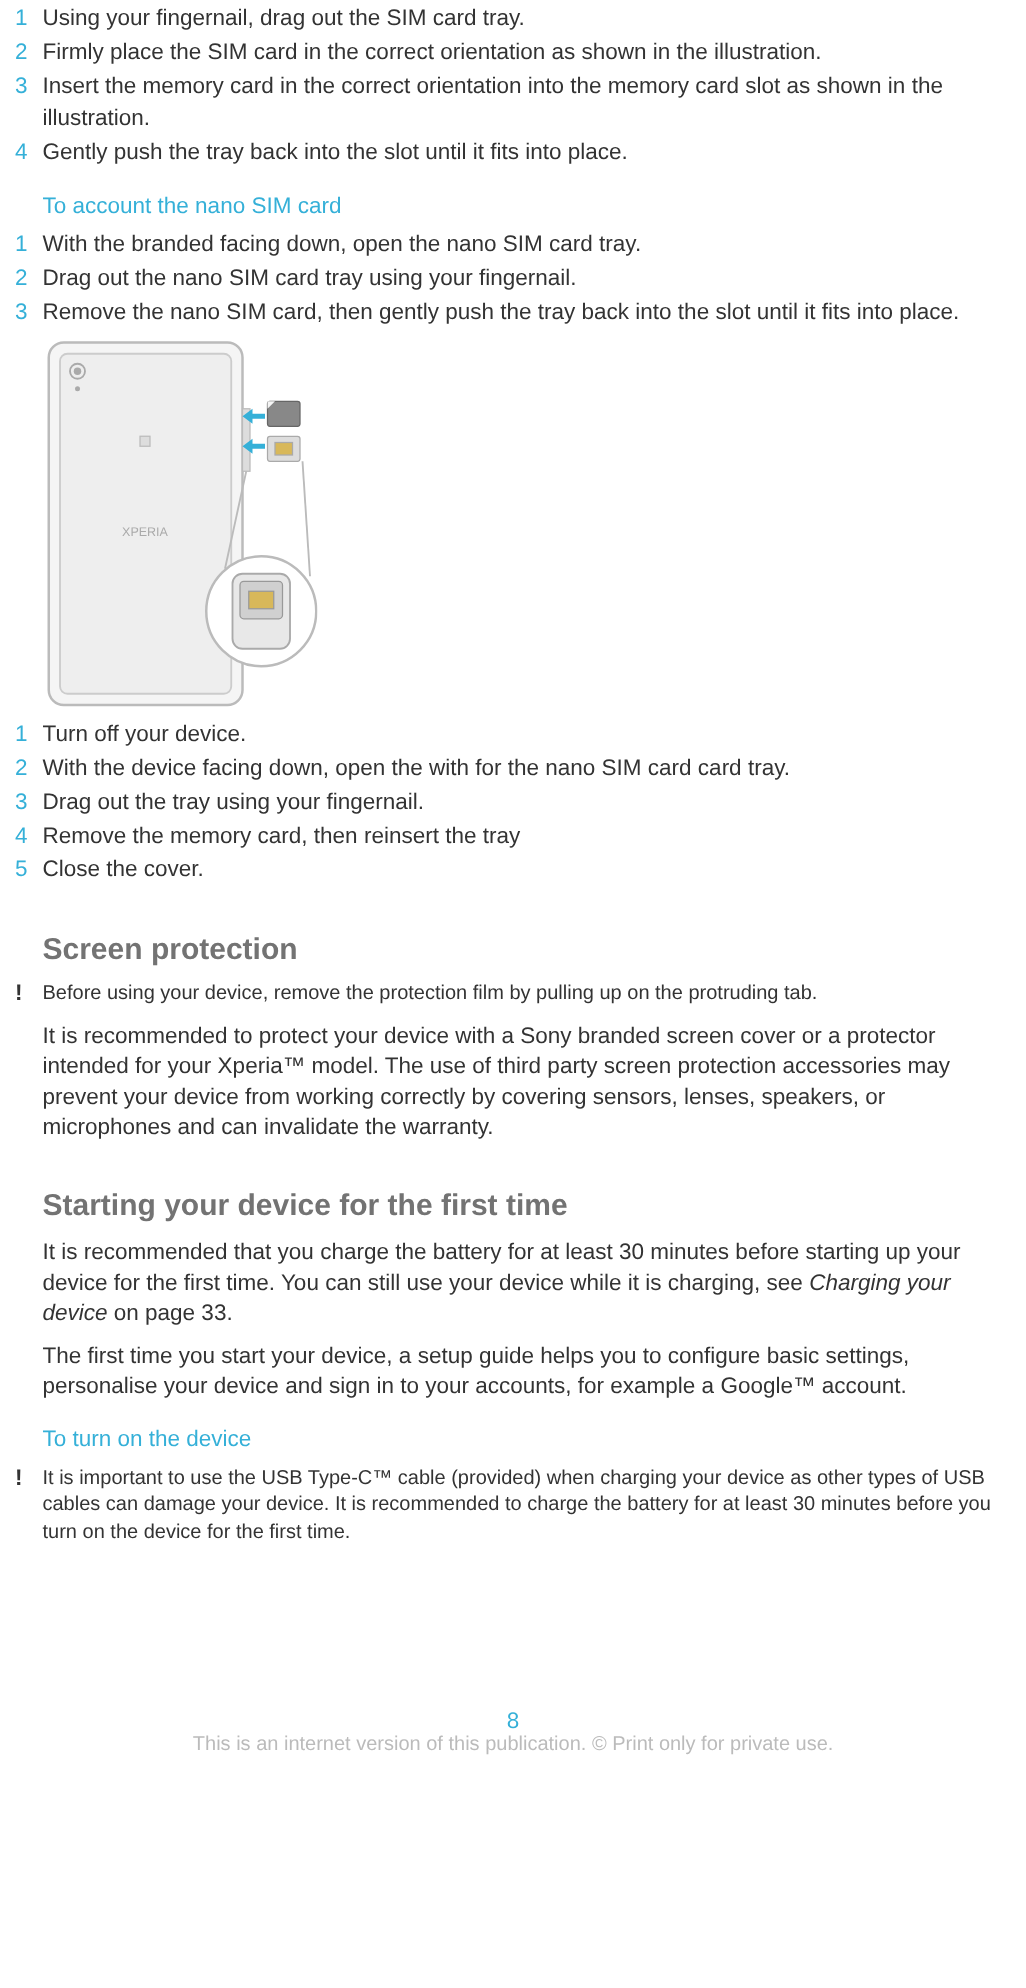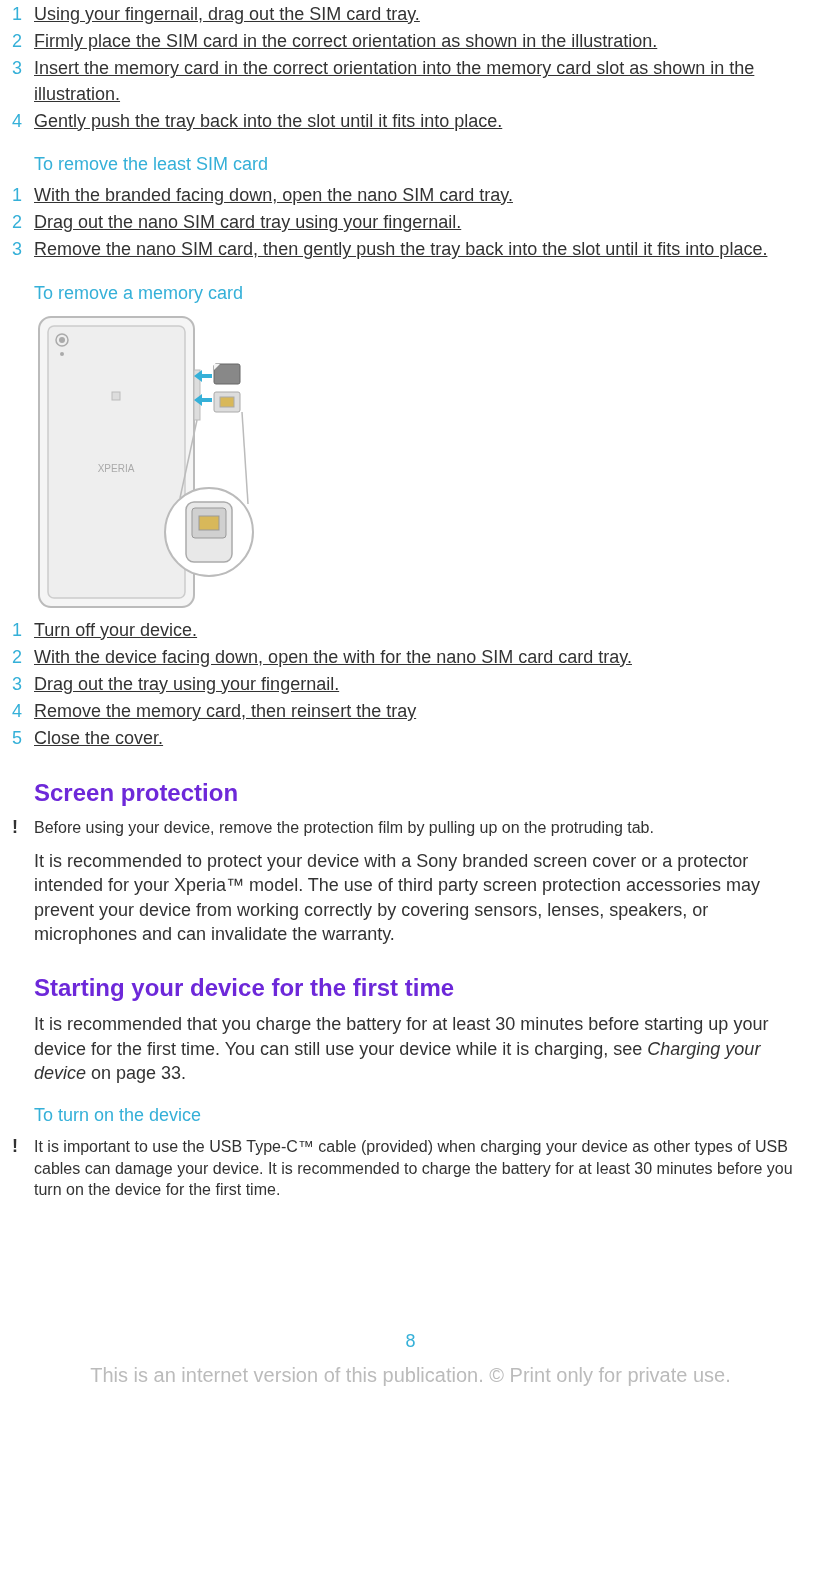--- a/index.html
+++ b/index.html
@@ -23,32 +23,31 @@
   .step-num {
     color: #35b0d8;
     width: 22px;
     flex-shrink: 0;
     font-size: 18px;
   }
   .step-text {
     font-size: 18px;
     color: #333;
     flex: 1;
-    text-decoration: underline;
   }
   .sub-heading {
     color: #35b0d8;
     font-size: 18px;
     margin: 20px 0 8px 22px;
   }
   .section-heading {
     font-size: 24px;
     font-weight: bold;
-    margin: 28px 0 10px 22px;
-    color: #6d28d9;
+    margin: 38px 0 10px 22px;
+    color: #737373;
   }
   .para-block {
     display: flex;
     align-items: flex-start;
     margin: 10px 0;
   }
   .warn-col {
     width: 22px;
     flex-shrink: 0;
     font-size: 18px;
@@ -78,22 +77,22 @@
   }
   .page-num {
     text-align: center;
     color: #35b0d8;
     font-size: 18px;
     margin-top: 130px;
   }
   .footer-text {
     text-align: center;
     color: #bbb;
-    font-size: 20px;
-    margin-top: 12px;
+    font-size: 16px;
+    margin-top: 0;
     padding-bottom: 10px;
   }
 </style>
 </head>
 <body>
 
 <div class="page">
 
   <div>
     <div class="step-row">
@@ -107,38 +106,37 @@
     <div class="step-row">
       <div class="step-num">3</div>
       <div class="step-text">Insert the memory card in the correct orientation into the memory card slot as shown in the illustration.</div>
     </div>
     <div class="step-row">
       <div class="step-num">4</div>
       <div class="step-text">Gently push the tray back into the slot until it fits into place.</div>
     </div>
   </div>
 
-  <div class="sub-heading">To remove the least SIM card</div>
+  <div class="sub-heading">To account the nano SIM card</div>
 
   <div>
     <div class="step-row">
       <div class="step-num">1</div>
       <div class="step-text">With the branded facing down, open the nano SIM card tray.</div>
     </div>
     <div class="step-row">
       <div class="step-num">2</div>
       <div class="step-text">Drag out the nano SIM card tray using your fingernail.</div>
     </div>
     <div class="step-row">
       <div class="step-num">3</div>
       <div class="step-text">Remove the nano SIM card, then gently push the tray back into the slot until it fits into place.</div>
     </div>
   </div>
 
-  <div class="sub-heading">To remove a memory card</div>
 
   <div class="image-placeholder">
     <svg width="220" height="300" viewBox="0 0 220 300">
 
       <rect x="5" y="5" width="155" height="290" rx="12" ry="12" fill="#f5f5f5" stroke="#bbb" stroke-width="2"></rect>
       <rect x="14" y="14" width="137" height="272" rx="6" ry="6" fill="#eee" stroke="#ccc" stroke-width="1.5"></rect>
 
       <circle cx="28" cy="28" r="6" fill="none" stroke="#aaa" stroke-width="1.5"></circle>
       <circle cx="28" cy="28" r="3" fill="#aaa"></circle>
 
@@ -208,20 +206,24 @@
 
   <div class="section-heading">Starting your device for the first time</div>
 
   <div class="para-block">
     <div class="warn-col"></div>
     <div class="para-text">
       <span>It is recommended that you charge the battery for at least 30 minutes before starting up your device for the first time. You can still use your device while it is charging, see </span><span class="italic-link">Charging your device</span><span> on page 33.</span>
     </div>
   </div>
 
+  <div class="para-block">
+    <div class="warn-col"></div>
+    <div class="para-text">The first time you start your device, a setup guide helps you to configure basic settings, personalise your device and sign in to your accounts, for example a Google™ account.</div>
+  </div>
 
   <div class="sub-heading">To turn on the device</div>
 
   <div class="para-block">
     <div class="warn-col">!</div>
     <div class="para-text note">It is important to use the USB Type-C™ cable (provided) when charging your device as other types of USB cables can damage your device. It is recommended to charge the battery for at least 30 minutes before you turn on the device for the first time.</div>
   </div>
 
   <div class="page-num">8</div>
   <div class="footer-text">This is an internet version of this publication. © Print only for private use.</div>

